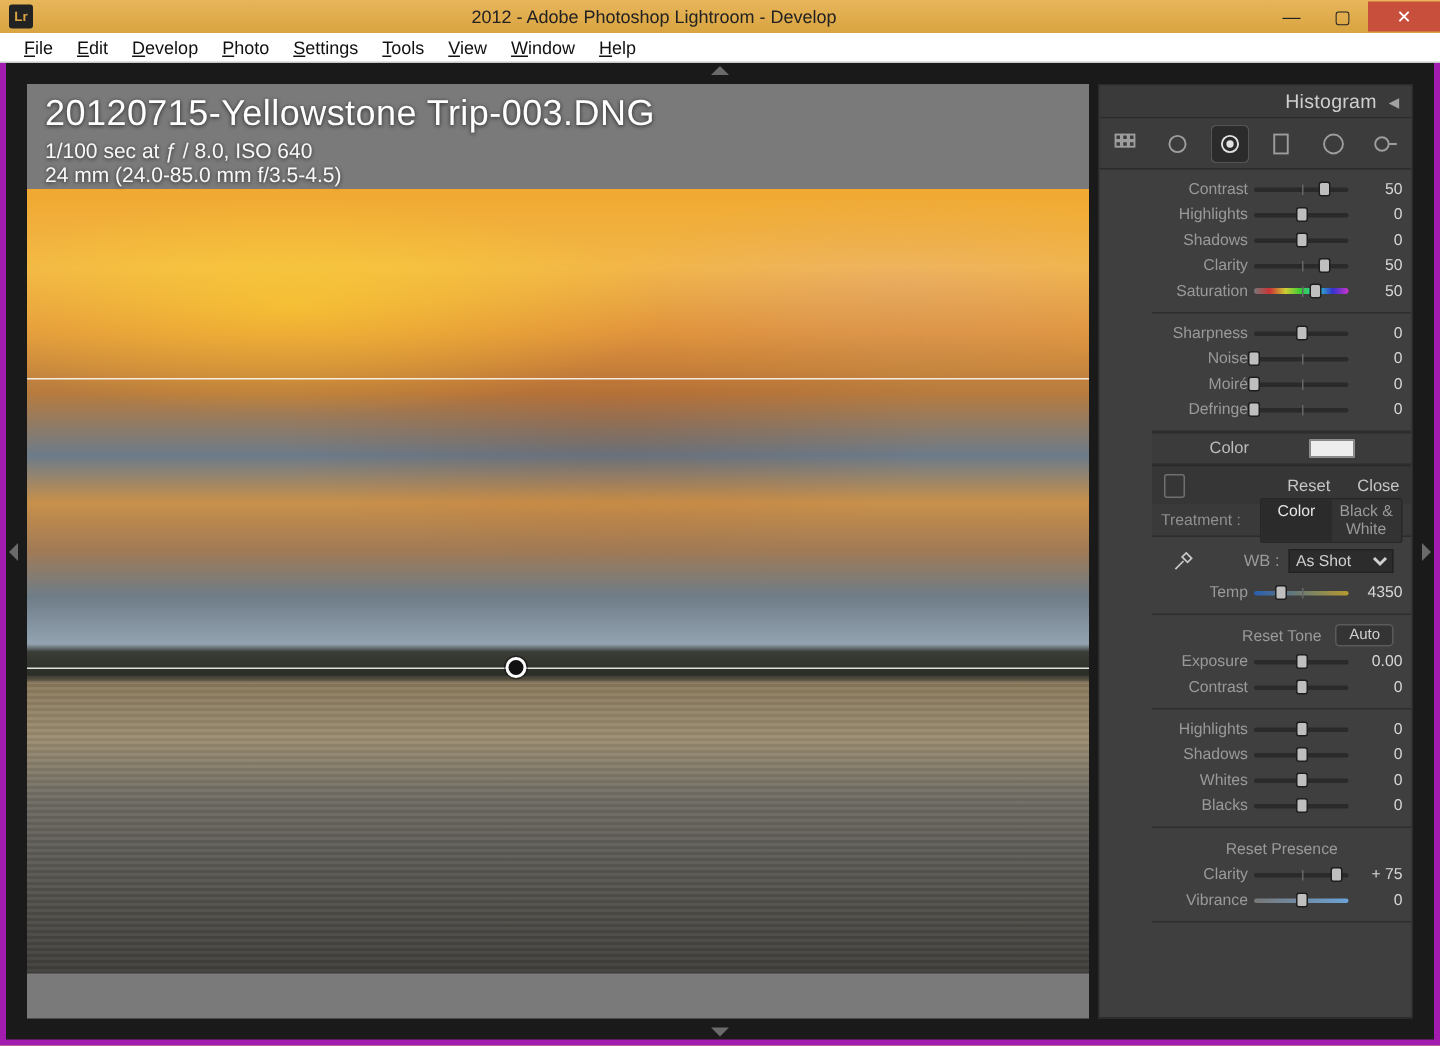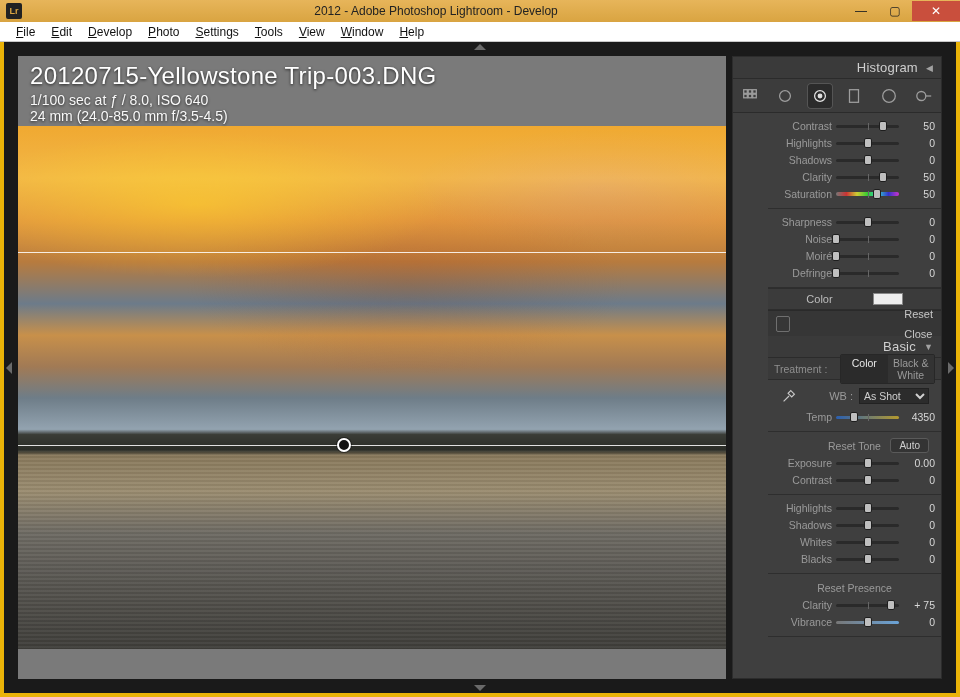--- a/index.html
+++ b/index.html
@@ -1,20 +1,20 @@
 <!DOCTYPE html>
 <html><head>
 <meta charset="utf-8">
 <style>
   * { box-sizing: border-box; margin: 0; padding: 0; user-select: none; }
   html, body { width: 960px; height: 697px; overflow: hidden; font-family: "Segoe UI", Tahoma, sans-serif; }
   body { background: #d9a441; } 
 
   
-  .window { position: absolute; inset: 0; background: #eab308; }
+  .window { position: absolute; inset: 0; background: #a21caf; }
   .titlebar {
     height: 22px; display: flex; align-items: center;
     background: linear-gradient(#e7b55a, #d9a441);
     padding: 0 0 0 6px; font-size: 12px; color: #222;
   }
   .titlebar .lr {
     width: 16px; height: 16px; background: #222; color: #d9a441;
     font-size: 9px; font-weight: bold; display: inline-flex;
     align-items: center; justify-content: center; border-radius: 2px;
     margin-right: 6px;
@@ -173,21 +173,21 @@
   .color-row .swatch {
     width: 30px; height: 12px; border: 1px solid #888; background: #eee;
   }
 
   .mask-foot {
     display: flex; align-items: center; height: 26px; padding: 0 8px;
     gap: 40px; background: #363636; border-top: 1px solid #2a2a2a;
     justify-content: space-between;
   }
   .mask-foot .ico { width: 14px; height: 16px; border: 1px solid #888; border-radius: 2px; opacity: .7; }
-  .mask-foot .links { display: flex; gap: 8px; color: #c6c6c6; flex-direction: column; }
+  .mask-foot .links { display: flex; gap: 18px; color: #c6c6c6; }
 
   .panel-head.basic { justify-content: flex-end; }
   .treat-row {
     display: flex; align-items: center; height: 22px; padding: 0 6px;
     border-bottom: 1px solid #2c2c2c; background: #3a3a3a; font-size: 10.5px;
   }
   .treat-row .lab { color: #8f8f8f; width: 66px;}
   .treat-seg {
     flex: 1; display: flex; border: 1px solid #272727; border-radius: 2px; overflow: hidden;
   }
@@ -415,24 +415,20 @@
           </div>
 
           <div class="mask-foot">
             <span class="ico"></span>
             <div class="links">
               <span>Reset</span>
               <span>Close</span>
             </div>
           </div>
 
-          <div class="panel-head basic">
-            <span>Basic</span>
-            <span class="tri">▼</span>
-          </div>
 
           <div class="treat-row">
             <span class="lab">Treatment :</span>
             <div class="treat-seg">
               <span class="on">Color</span>
               <span>Black &amp; White</span>
             </div>
           </div>
 
           <div class="group">

